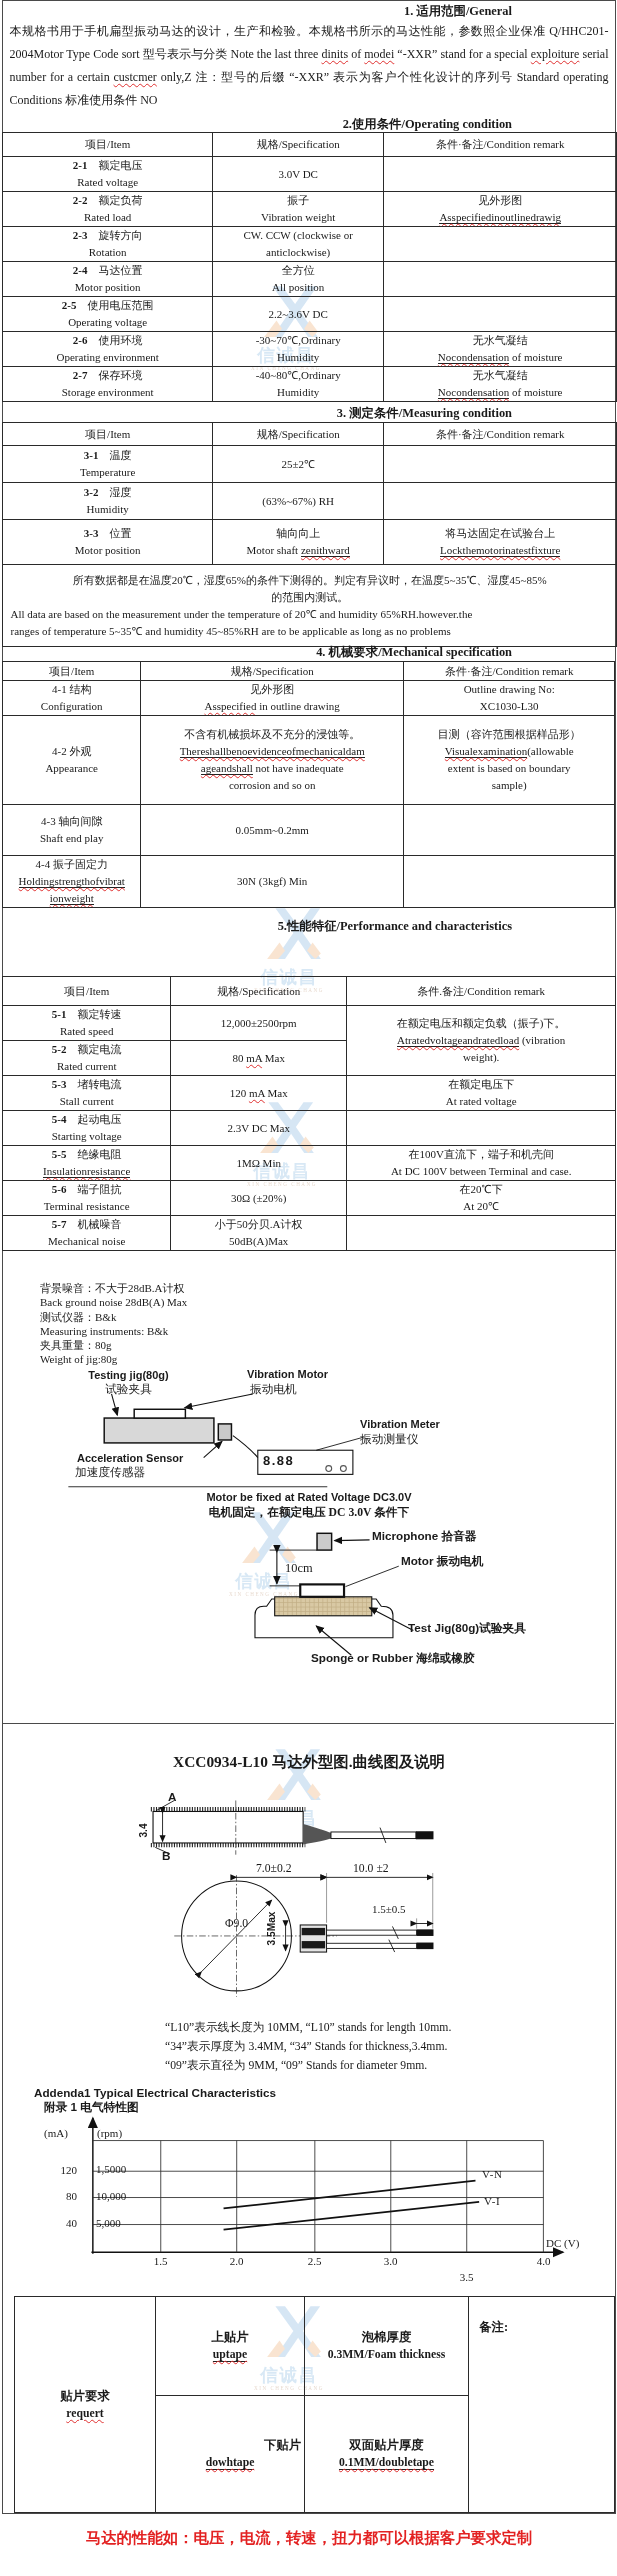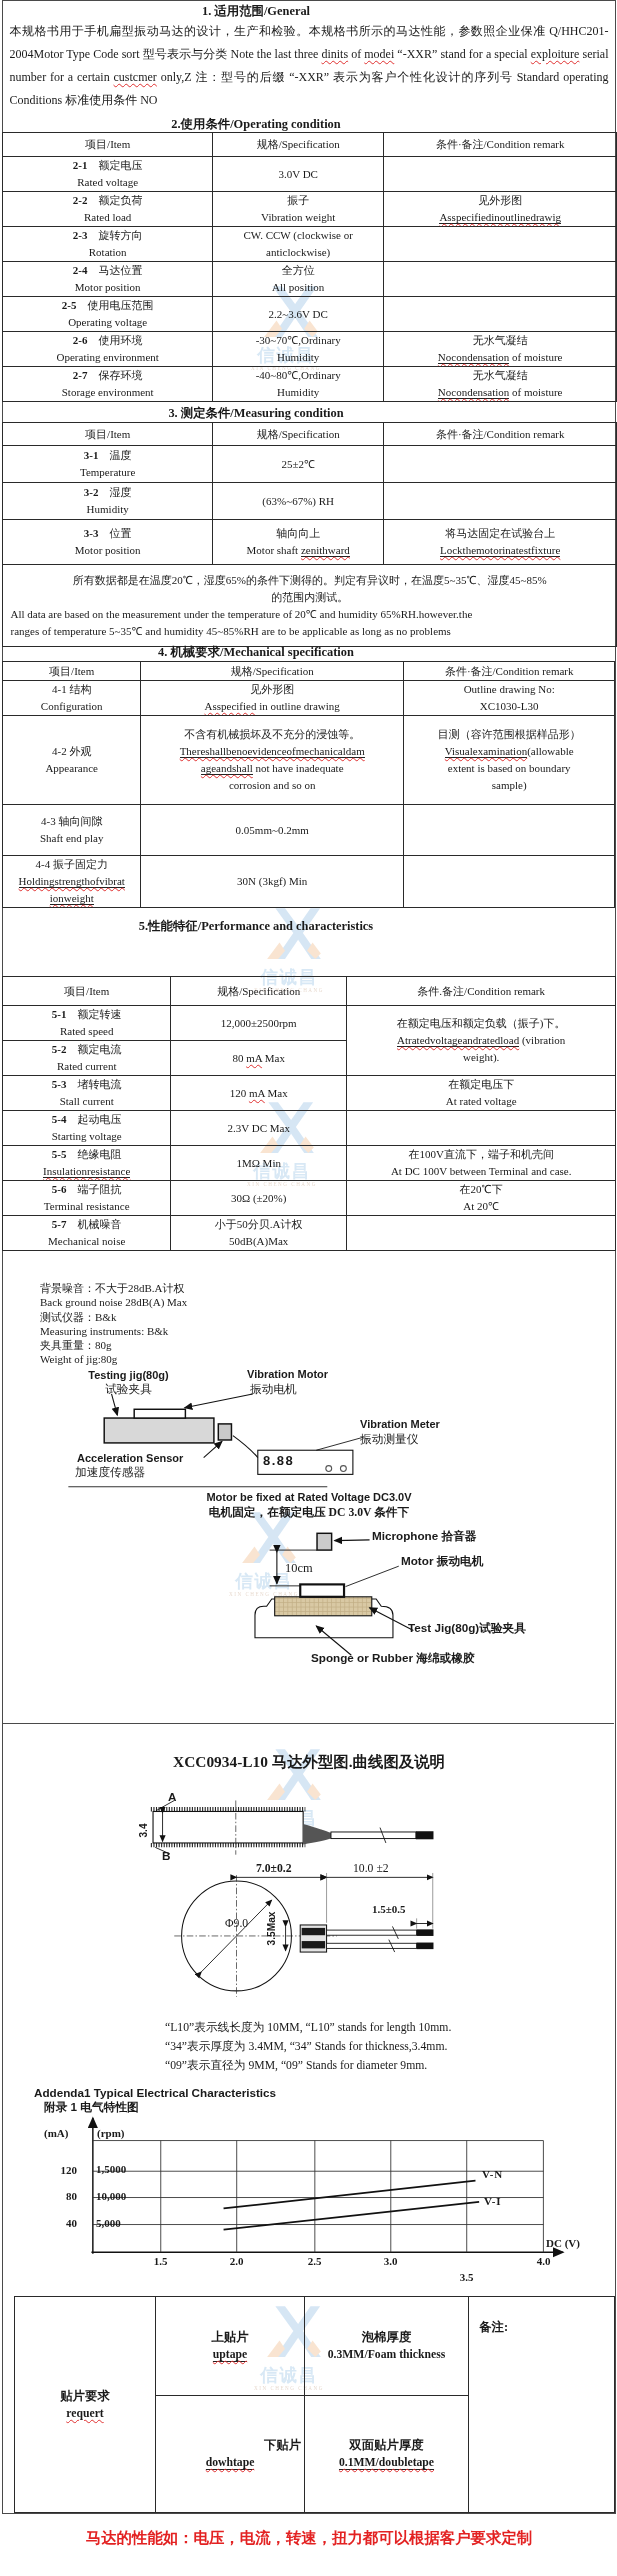--- a/index.html
+++ b/index.html
@@ -1,34 +1,34 @@
 <!DOCTYPE html>
 <html style="font-size:11.7px"><head>
 <meta charset="utf-8">
 <style>
   html,body{margin:0;padding:0;background:#fff;}
   .doc{position:relative;width:618px;height:2576px;background:#fff;overflow:hidden;
        font-family:"Liberation Serif",serif;color:#1a1a1a;}
   .abs{position:absolute;}
   .outer-border{position:absolute;left:2.2px;top:0;width:612px;height:2512px;border:0.7px solid #4a4a4a;}
   .hline{position:absolute;border-top:0.7px solid #4a4a4a;}
-  .heading{position:absolute;left:0;width:512px;text-align:center;font-size:12.4px;font-weight:bold;}
+  .heading{position:absolute;left:0;width:512px;text-align:right;font-size:12.4px;font-weight:bold;}
   .para{position:absolute;left:9.5px;width:599px;font-size:12px;line-height:23px;text-align:justify;}
   .sp{text-decoration:underline;text-decoration-style:wavy;text-decoration-color:#e03030;text-decoration-thickness:0.7px;text-underline-offset:1.5px;}
   .us{border-bottom:0.7px solid #222;}
   table.spec{position:absolute;border-collapse:collapse;table-layout:fixed;}
   table.spec td,table.spec th{border:0.7px solid #2a2a2a;text-align:center;vertical-align:middle;
        font-size:11px;font-weight:normal;padding:0 2.9px;overflow:hidden;}
   .ln{line-height:17px;}
   .hd{font-size:11px;}
   .notecell{text-align:center;}
   .notecell .en{text-align:left;padding-left:4.4px;}
   .lbl{position:absolute;font-family:"Liberation Sans",sans-serif;font-weight:bold;font-size:11px;white-space:nowrap;}
   .lblc{position:absolute;font-size:11px;white-space:nowrap;}
-  .ctick{position:absolute;font-weight:bold;font-size:11px;white-space:nowrap;}
+  .ctick{position:absolute;font-weight:normal;font-size:11px;white-space:nowrap;}
   .rot{transform:rotate(-90deg);transform-origin:center;}
   .wm{position:absolute;width:88px;text-align:center;opacity:.45;pointer-events:none;z-index:0;}
   .wm .cnt{font-size:17.6px;font-weight:bold;color:#a9cde9;letter-spacing:1.5px;line-height:17.6px;}
   .wm .ent{font-size:5.1px;color:#c9a98f;letter-spacing:1.5px;line-height:7.3px;}
   .content{position:relative;z-index:1;}
   .red-footer{position:absolute;left:0;width:618px;text-align:center;color:#e32222;
       font-weight:bold;font-size:15.4px;}
   svg{position:absolute;left:0;}
 </style>
 </head>

